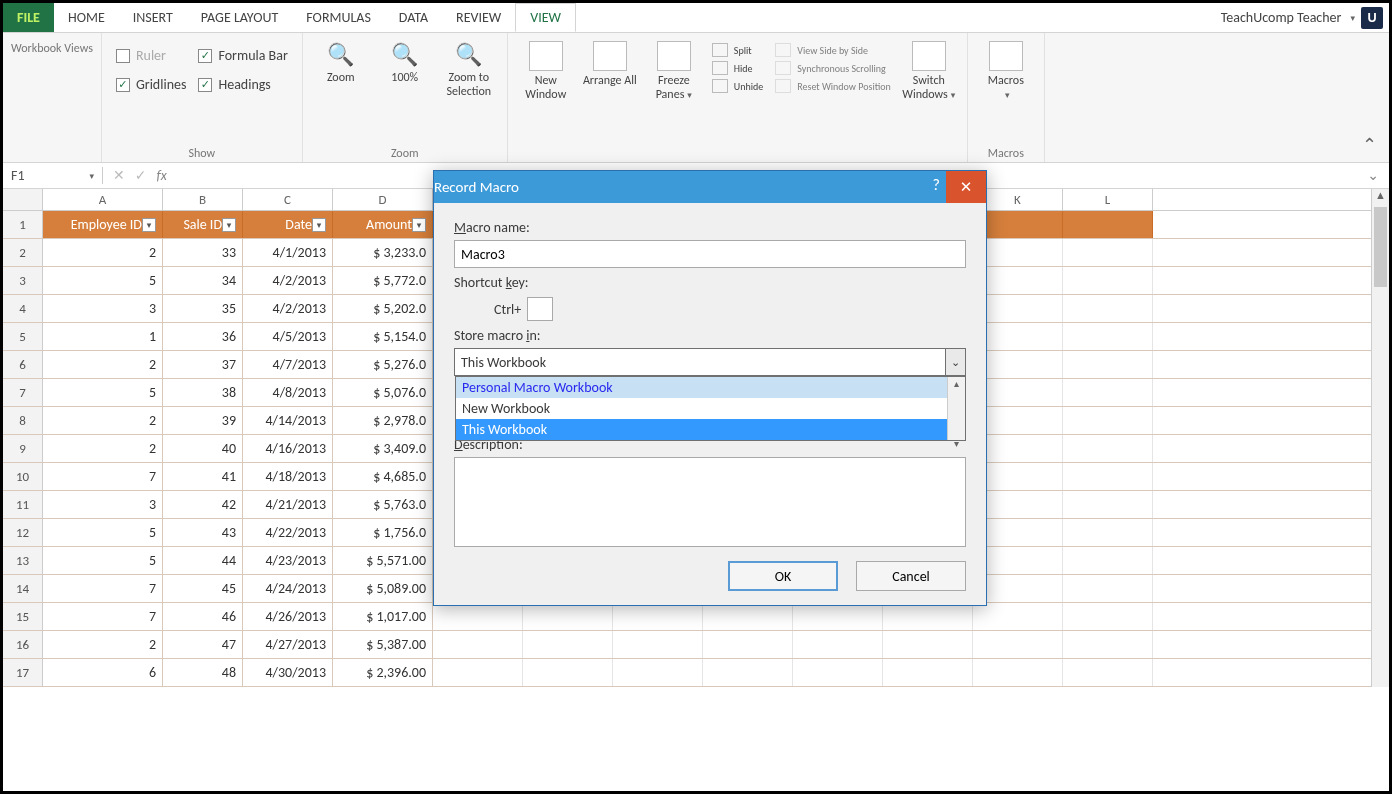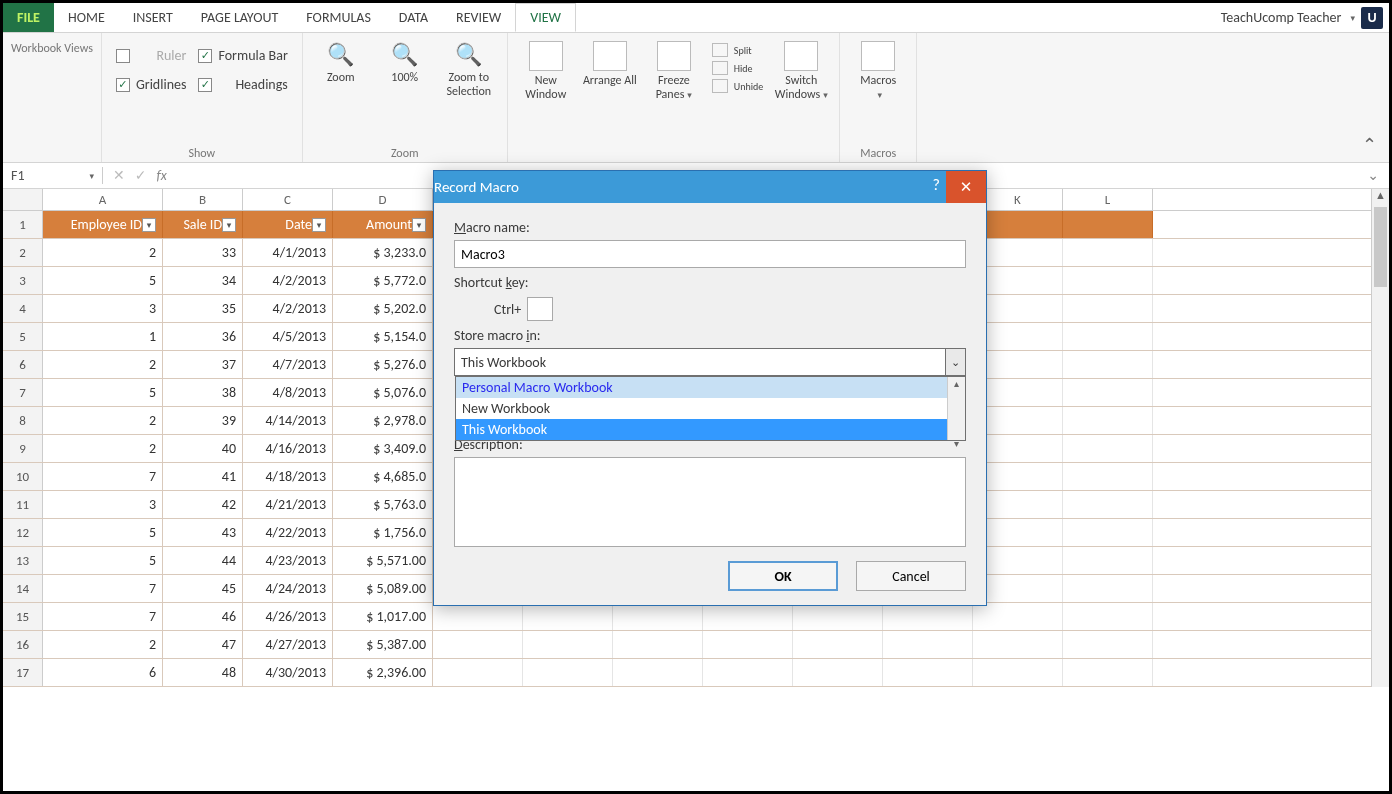--- a/index.html
+++ b/index.html
@@ -11,21 +11,21 @@
 .acct { margin-left:auto; display:flex; align-items:center; gap:6px; color:#444; padding-right:6px; }
 .acct .badge { width:22px; height:22px; background:#1a2b4a; color:#fff; display:flex; align-items:center; justify-content:center; font-weight:700; font-size:14px; border-radius:2px; }
 .ribbon { display:flex; height:130px; background:#f6f6f6; border-bottom:1px solid #d4d4d4; }
 .group { border-right:1px solid #e1e1e1; padding:4px 8px 0 8px; display:flex; flex-direction:column; justify-content:space-between; }
 .group-label { text-align:center; font-size:12px; color:#777; padding:4px 0 2px; }
 .btns { display:flex; gap:4px; align-items:flex-start; }
 .bigbtn { display:flex; flex-direction:column; align-items:center; width:60px; padding:4px 2px; font-size:12px; color:#444; text-align:center; gap:2px; cursor:pointer; }
 .bigbtn.sel { background:#cfead4; }
 .icon-box { width:34px; height:30px; border:1px solid #bbb; background:#fff; display:flex; align-items:center; justify-content:center; }
 .chk-col { display:flex; flex-direction:column; gap:12px; padding:10px 6px 0 6px; font-size:14px; color:#444;}
-.chk-row { display:flex; align-items:center; gap:6px;justify-content:space-between;}
+.chk-row { display:flex; align-items:center; gap:6px;}
 .chk { width:14px; height:14px; border:1px solid #888; background:#fff; display:inline-flex; align-items:center; justify-content:center; font-size:11px; color:#217346;}
 .zoom-ic { font-size:22px; color:#888;}
 .thin-col { display:flex; flex-direction:column; gap:4px; padding:6px 4px 0 4px; font-size:10px; color:#808080; }
 .thin-row { display:flex; align-items:center; gap:6px; white-space:nowrap;}
 .mini-ic { width:16px; height:14px; border:1px solid #bbb; display:inline-block;}
 .caret { font-size:9px; color:#666; margin-left:3px;}
 .collapse { margin-left:auto; padding:0 12px; font-size:18px; color:#666; align-self:flex-end; padding-bottom:6px;}
 .formula-bar { display:flex; align-items:center; height:26px; border-bottom:1px solid #d4d4d4; font-size:14px; color:#555; }
 .name-box { width:100px; padding:0 8px; border-right:1px solid #ccc; display:flex; align-items:center; justify-content:space-between;gap:27px; }
 .fx-tools { display:flex; gap:10px; padding:0 10px; color:#bbb;}
@@ -61,21 +61,21 @@
 .combo .cbtn{ position:absolute; right:0; top:0; width:20px; height:100%; border-left:1px solid #707070; background:#e9e9e9; display:flex; align-items:center; justify-content:center; font-size:11px;}
 .dropdown{ position:absolute; left:0; top:27px; right:-1px; border:1px solid #707070; background:#fff; z-index:5; max-height:80px;}
 .dropdown .scrollbar{position:absolute; right:0; top:0; bottom:0; width:18px; background:#f1f1f1; border-left:1px solid #ccc;}
 .dropdown .scrollbar div{height:16px; text-align:center; font-size:10px; color:#666;}
 .opt{ padding:2px 6px; font-size:14px;}
 .opt.hover{ background:#c7e0f4; color:#2a2aee;}
 .opt.sel{ background:#3399ff; color:#fff;}
 .desc-box{ width:100%; height:90px; border:1px solid #a9a9a9; background:#fff; margin-top:2px;}
 .dlg-btns{ display:flex; justify-content:flex-end; gap:18px; margin-top:14px;}
 .dbtn{ width:110px; height:30px; border:1px solid #a9a9a9; background:#f5f5f5; font-size:14px;}
-.dbtn.primary{ border:2px solid #5a9bd5;font-weight:bold;}
+.dbtn.primary{ border:2px solid #5a9bd5;}
 .u{ text-decoration:underline;}
 </style>
 </head>
 <body>
 
 <div class="tabs">
   <div class="tab file">FILE</div>
   <div class="tab">HOME</div>
   <div class="tab">INSERT</div>
   <div class="tab">PAGE LAYOUT</div>
@@ -158,20 +158,34 @@
             <span class="mini-ic"></span>
             <span style="color:#444">Split</span>
           </div>
         <div class="thin-row">
             <span class="mini-ic"></span>
             <span style="color:#444">Hide</span>
           </div>
         <div class="thin-row">
             <span class="mini-ic"></span>
             <span style="color:#444">Unhide</span>
+          </div>
+      </div>
+      <div class="thin-col">
+        <div class="thin-row">
+            <span class="mini-ic" style="border-color:#ddd"></span>
+            <span>View Side by Side</span>
+          </div>
+        <div class="thin-row">
+            <span class="mini-ic" style="border-color:#ddd"></span>
+            <span>Synchronous Scrolling</span>
+          </div>
+        <div class="thin-row">
+            <span class="mini-ic" style="border-color:#ddd"></span>
+            <span>Reset Window Position</span>
           </div>
       </div>
       <div class="bigbtn">
           <div class="icon-box"></div>
           <span><span>Switch Windows</span><span class="caret">▾</span></span>
         </div>
     </div>
     <div class="group-label" style="visibility:hidden">Window</div>
   </div>
 

